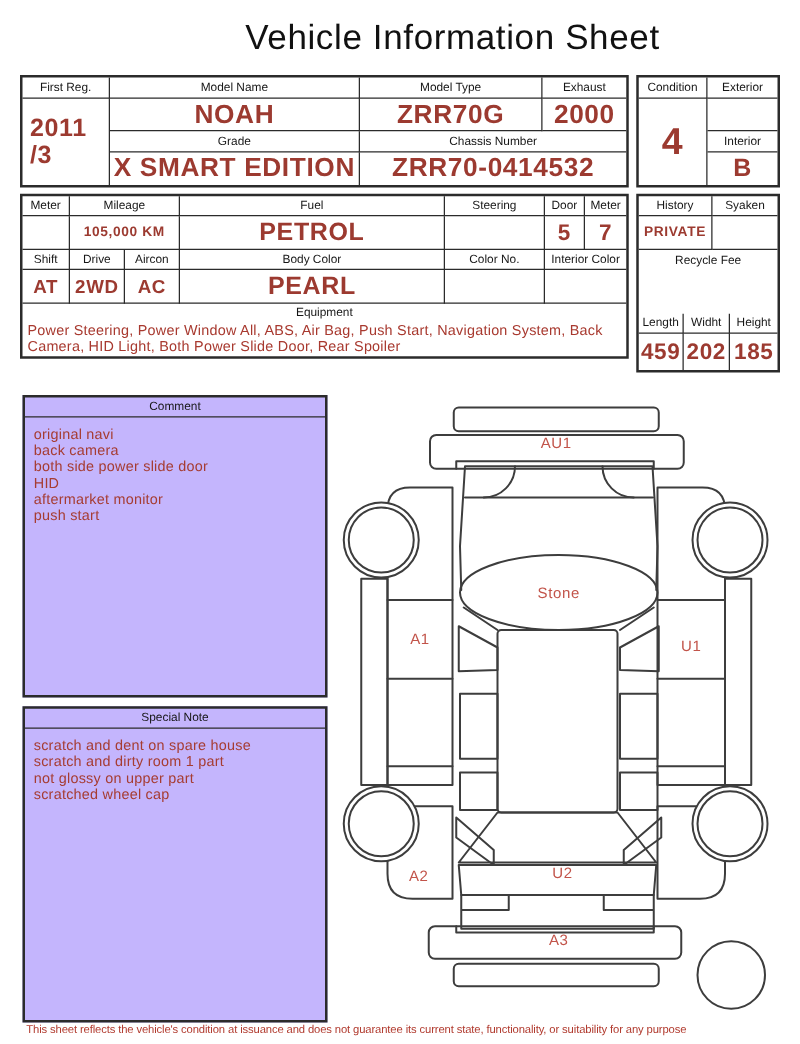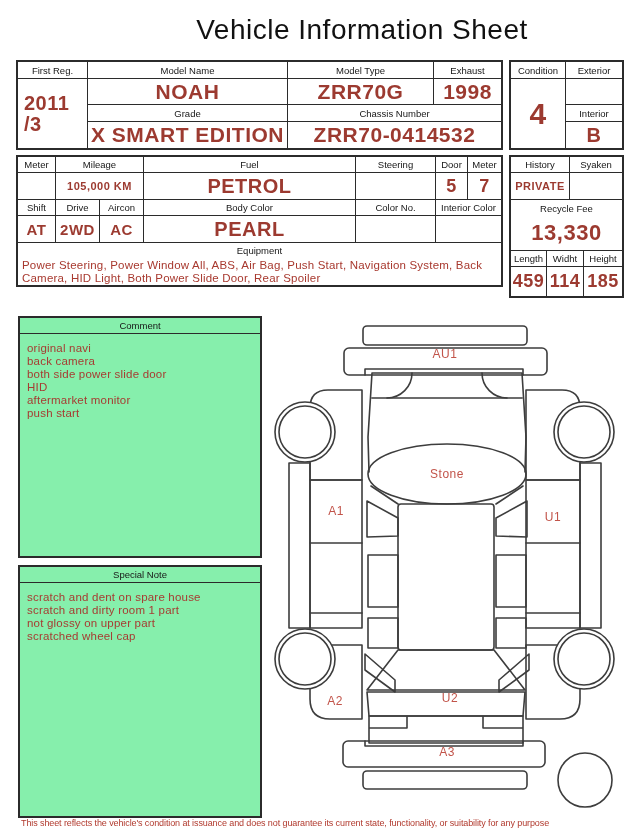--- a/index.html
+++ b/index.html
@@ -26,21 +26,21 @@
   .histBox{left:509px;top:155px;width:115px;height:143px;
           grid-template-columns:59px 52px;grid-template-rows:16px 27px 16px 35px 16px 29px;}
   .firstreg{white-space:pre-line;justify-content:flex-start;padding-left:6px;
             line-height:21px;text-align:left;}
   .equipTxt{grid-column:1/8;color:#a8392f;font-size:11.5px;line-height:13px;
             padding:2px 4px 0 4px;letter-spacing:.2px;}
   .lwh{display:grid;grid-template-columns:36px 37px 38px;}
   .lwh div{display:flex;align-items:center;justify-content:center;}
   
   .noteBox{position:absolute;left:18px;width:244px;border:2px solid #2b2b2b;
-           box-sizing:border-box;background:#86efac;}
+           box-sizing:border-box;background:#c4b5fd;}
   .noteHd{height:15px;border-bottom:1px solid #2b2b2b;text-align:center;
           font-size:9.5px;line-height:15px;color:#161616;}
   .noteBody{padding:8px 7px;color:#a63c32;font-size:11.5px;line-height:12.9px;
             letter-spacing:.2px;}
   .commentBox{top:316px;height:242px;}
   .specialBox{top:565px;height:253px;}
   .footer{position:absolute;left:21px;top:818px;width:600px;color:#b13a2e;
           font-size:9px;letter-spacing:-0.1px;white-space:nowrap;}
   .diagram{position:absolute;left:268px;top:312px;}
   .dline{stroke:#3d3d3d;stroke-width:1.6;fill:none;stroke-linejoin:round;stroke-linecap:round;}
@@ -57,21 +57,21 @@
   <div class="box tableA">
     <div class="hd bR bB" style="grid-area:1/1">First Reg.</div>
     <div class="hd bR bB" style="grid-area:1/3">Model Type</div>
     <div class="hd bR bB" style="grid-area:1/2">Model Name</div>
     <div class="hd bB" style="grid-area:1/4">Exhaust</div>
 
     <div class="val f20 bR firstreg" style="grid-area:2/1/5/2">2011
 /3</div>
     <div class="val f21 bR bB" style="grid-area:2/2">NOAH</div>
     <div class="val f21 bR bB" style="grid-area:2/3">ZRR70G</div>
-    <div class="val f21 bB" style="grid-area:2/4">1998</div>
+    <div class="val f21 bB" style="grid-area:2/4">2000</div>
 
     <div class="hd bR bB" style="grid-area:3/2">Grade</div>
     <div class="hd bB" style="grid-area:3/3/4/5">Chassis Number</div>
     <div class="val f21 bR" style="grid-area:4/2">X SMART EDITION</div>
     <div class="val f21" style="grid-area:4/3/5/5">ZRR70-0414532</div>
   </div>
 
   <div class="box condBox">
     <div class="hd bR bB" style="grid-area:1/1">Condition</div>
     <div class="hd bB" style="grid-area:1/2">Exterior</div>
@@ -113,29 +113,28 @@
     <div class="hd" style="grid-area:5/1/6/8">Equipment</div>
     <div class="equipTxt" style="grid-row:6">Power Steering, Power Window All, ABS, Air Bag, Push Start, Navigation System, Back Camera, HID Light, Both Power Slide Door, Rear Spoiler</div>
   </div>
 
   <div class="box histBox">
     <div class="hd bR bB" style="grid-area:1/1">History</div>
     <div class="hd bB" style="grid-area:1/2">Syaken</div>
     <div class="val f11 bR bB" style="grid-area:2/1">PRIVATE</div>
     <div class="val bB" style="grid-area:2/2"></div>
     <div class="hd" style="grid-area:3/1/4/3">Recycle Fee</div>
-    <div class="val f22 bB" style="grid-area:4/1/5/3">13,330</div>
     <div class="lwh" style="grid-area:5/1/6/3">
       <div class="hd bR bB">Length</div>
       <div class="hd bR bB">Widht</div>
       <div class="hd bB">Height</div>
     </div>
     <div class="lwh" style="grid-area:6/1/7/3">
       <div class="val f18 bR">459</div>
-      <div class="val f18 bR">114</div>
+      <div class="val f18 bR">202</div>
       <div class="val f18">185</div>
     </div>
   </div>
 
   <div class="noteBox commentBox">
     <div class="noteHd">Comment</div>
     <div class="noteBody">
       <div>original navi</div>
       <div>back camera</div>
       <div>both side power slide door</div>

